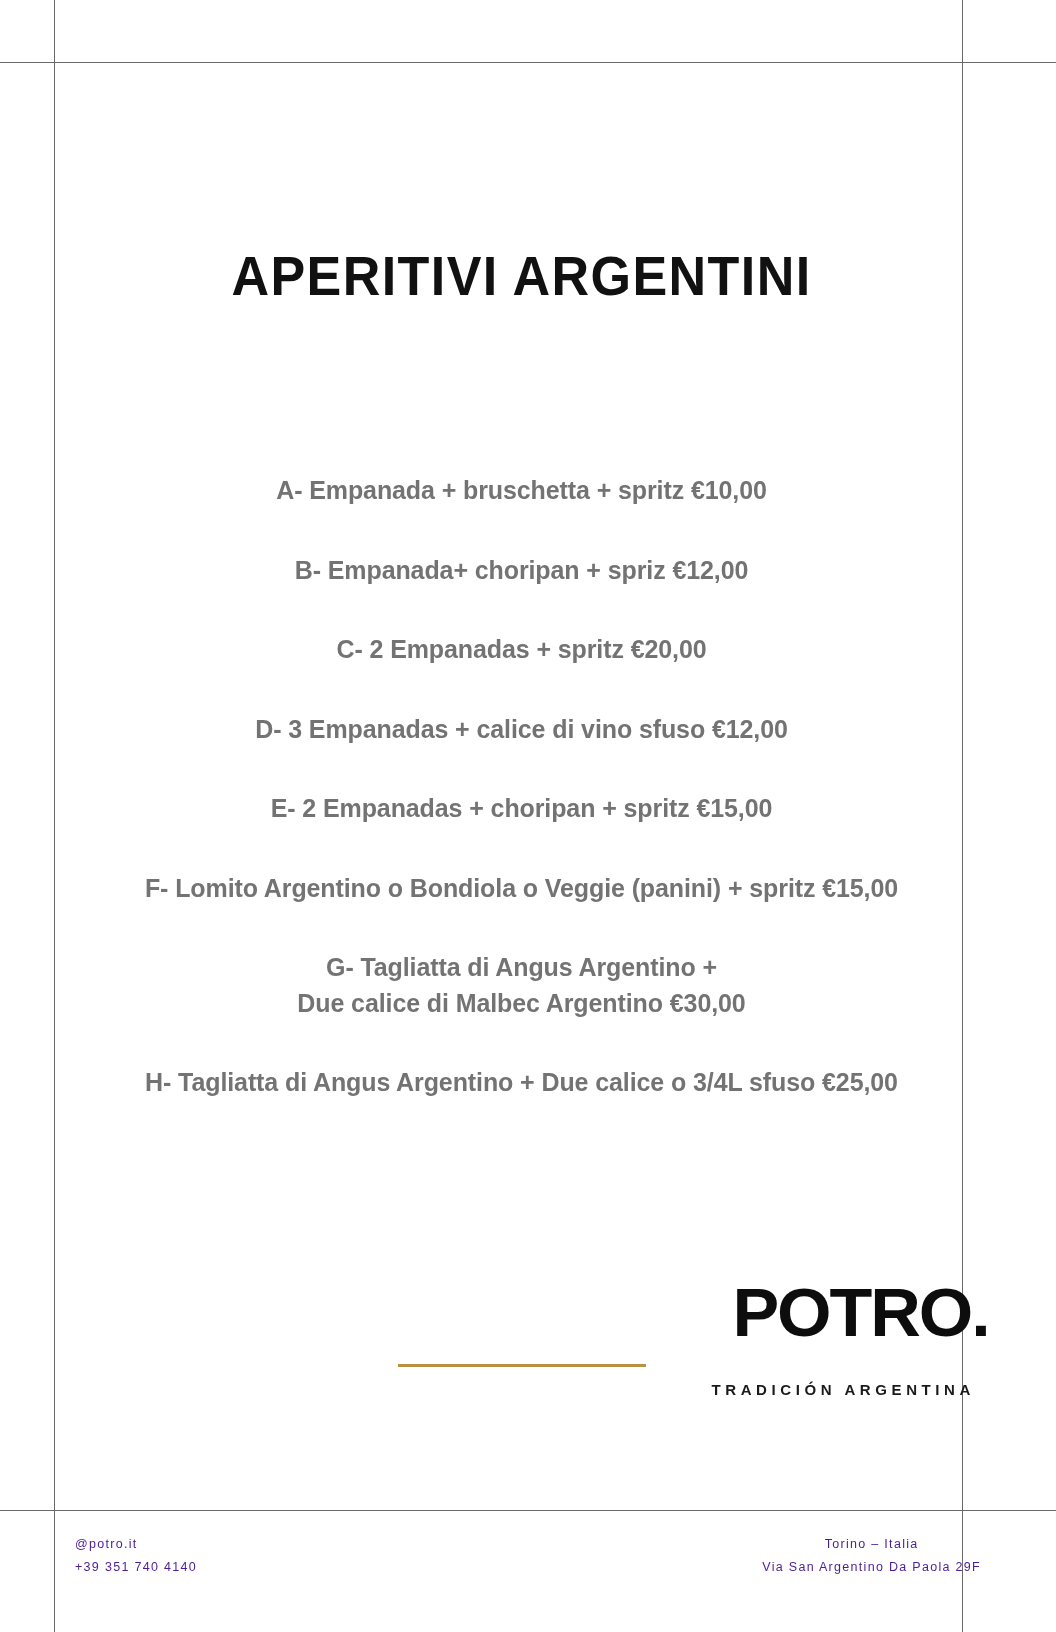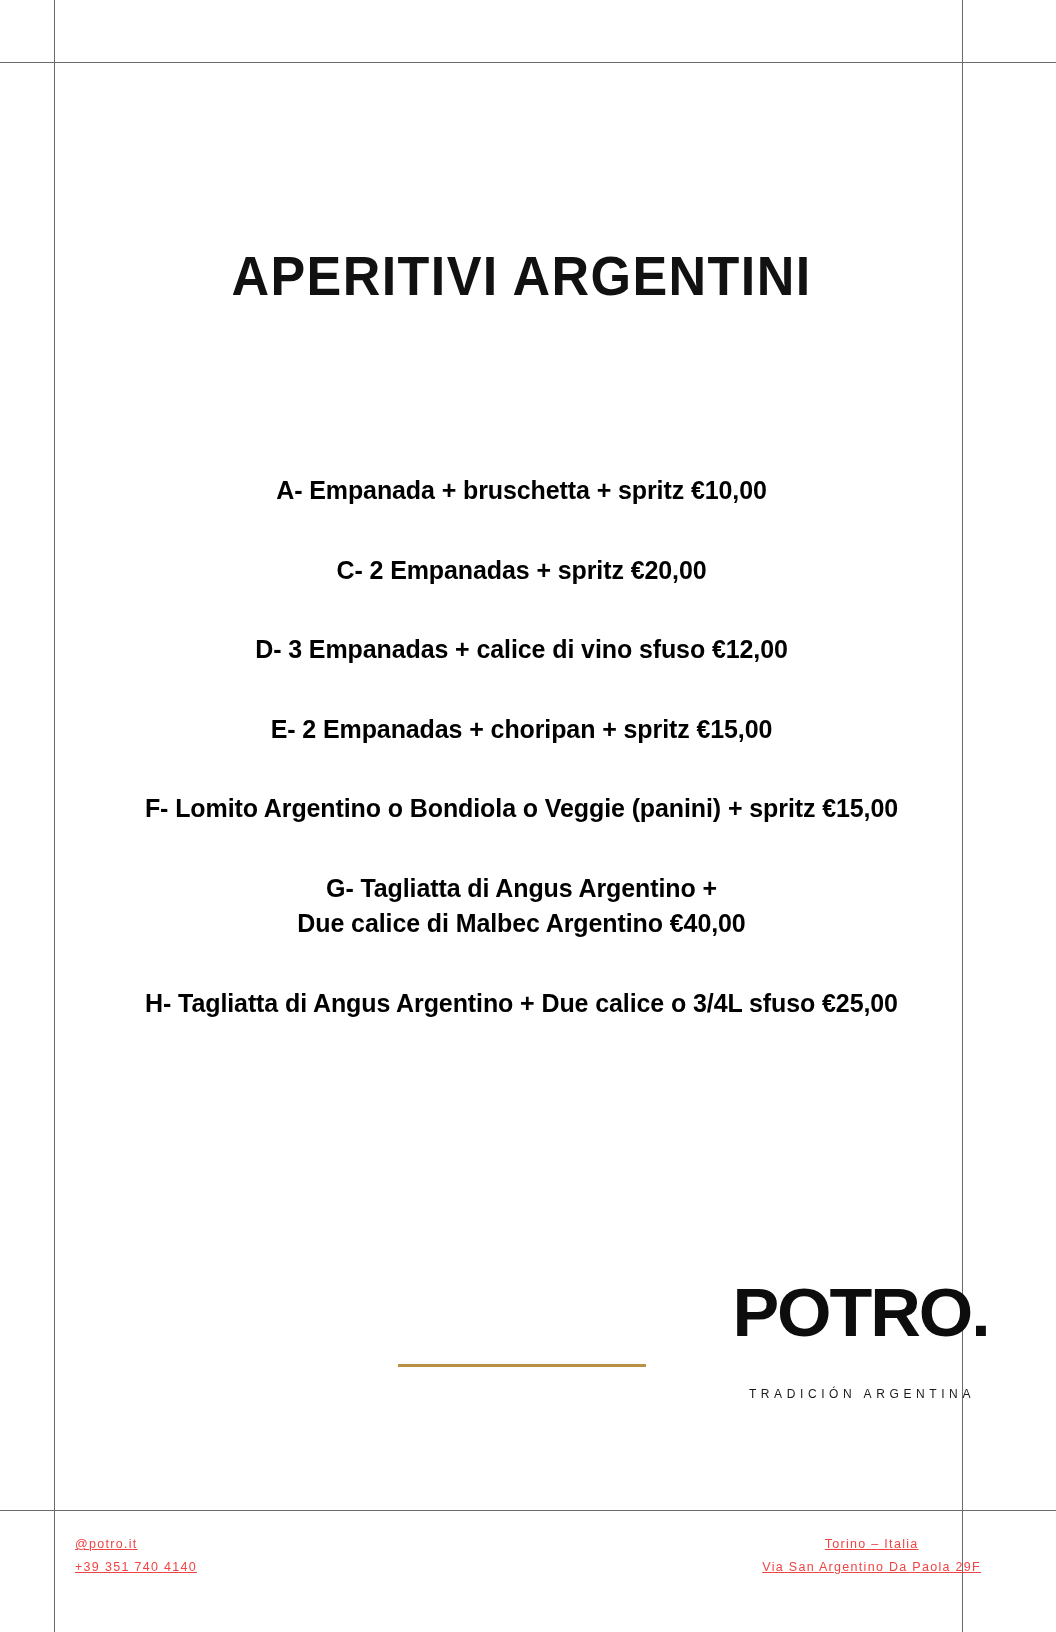--- a/index.html
+++ b/index.html
@@ -58,21 +58,21 @@
     left: 0;
     width: 907px;
   }
 
   .menu-item {
     width: 100%;
     text-align: center;
     font-size: 25px;
     font-weight: 600;
     letter-spacing: -0.1px;
-    color: #000000;
+    color: #737373;
     line-height: 1.42;
     margin-bottom: 44px;
   }
   .menu-item:last-child { margin-bottom: 0; }
   .menu-item .line2 { display: block; }
 
   
   .brand {
     position: absolute;
     top: 1215px;
@@ -89,78 +89,81 @@
     transform: scaleX(1.03);
     display: block;
   }
   .brand-rule {
     width: 248px;
     height: 3px;
     background: #b89145;
     margin: 18px auto 0 auto;
   }
   .brand-tagline {
-    margin-top: 20px;
-    font-size: 12px;
-    font-weight: 400;
+    margin-top: 14px;
+    font-size: 15px;
+    font-weight: 700;
     letter-spacing: 4.6px;
     color: #1a1a1a;
   }
 
   
   .footer {
     position: absolute;
     left: 75px;
     right: 75px;
     top: 1533px;
     display: flex;
     justify-content: space-between;
     align-items: flex-start;
   }
-  .footer-col { font-size: 12.5px; letter-spacing: 1.3px; color: #ef4444; line-height: 1.85; text-decoration: underline; }
+  .footer-col { font-size: 12.5px; letter-spacing: 1.3px; color: #4c1d95; line-height: 1.85; }
   .footer-right { text-align: center; }
 </style>
 </head>
 <body>
 
 <div class="crop-line crop-v crop-left"></div>
 <div class="crop-line crop-v crop-right"></div>
 <div class="crop-line crop-h crop-top"></div>
 <div class="crop-line crop-h crop-bottom"></div>
 
 <div class="page">
 
   <div class="menu-title">APERITIVI ARGENTINI</div>
 
   <div class="menu-list">
 
     <div class="menu-item">
       <span>A- Empanada + bruschetta + spritz €10,00</span>
     </div>
 
+    <div class="menu-item">
+      <span>B- Empanada+ choripan + spriz €12,00</span>
+    </div>
 
     <div class="menu-item">
       <span>C- 2 Empanadas + spritz €20,00</span>
     </div>
 
     <div class="menu-item">
       <span>D- 3 Empanadas + calice di vino sfuso €12,00</span>
     </div>
 
     <div class="menu-item">
       <span>E- 2 Empanadas + choripan + spritz €15,00</span>
     </div>
 
     <div class="menu-item">
       <span>F- Lomito Argentino o Bondiola o Veggie (panini) + spritz €15,00</span>
     </div>
 
     <div class="menu-item">
       <span>G- Tagliatta di Angus Argentino +</span>
-      <span class="line2">Due calice di Malbec Argentino €40,00</span>
+      <span class="line2">Due calice di Malbec Argentino €30,00</span>
     </div>
 
     <div class="menu-item">
       <span>H- Tagliatta di Angus Argentino + Due calice o 3/4L sfuso €25,00</span>
     </div>
 
   </div>
 
   <div class="brand">
     <span class="brand-wordmark">POTRO.</span>

